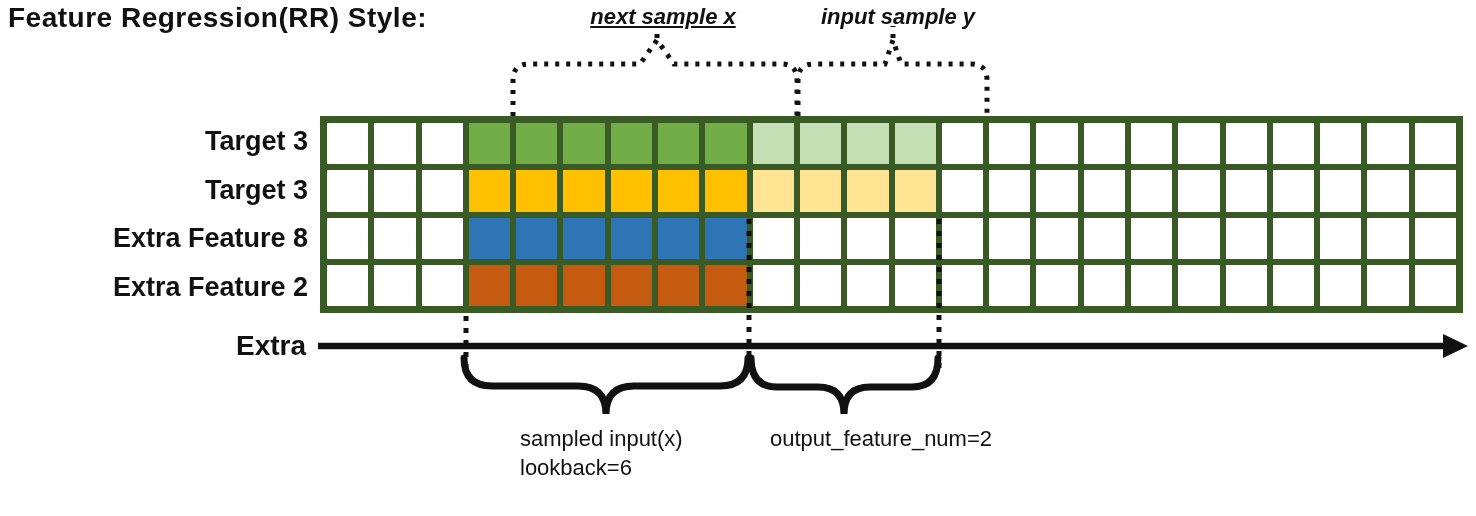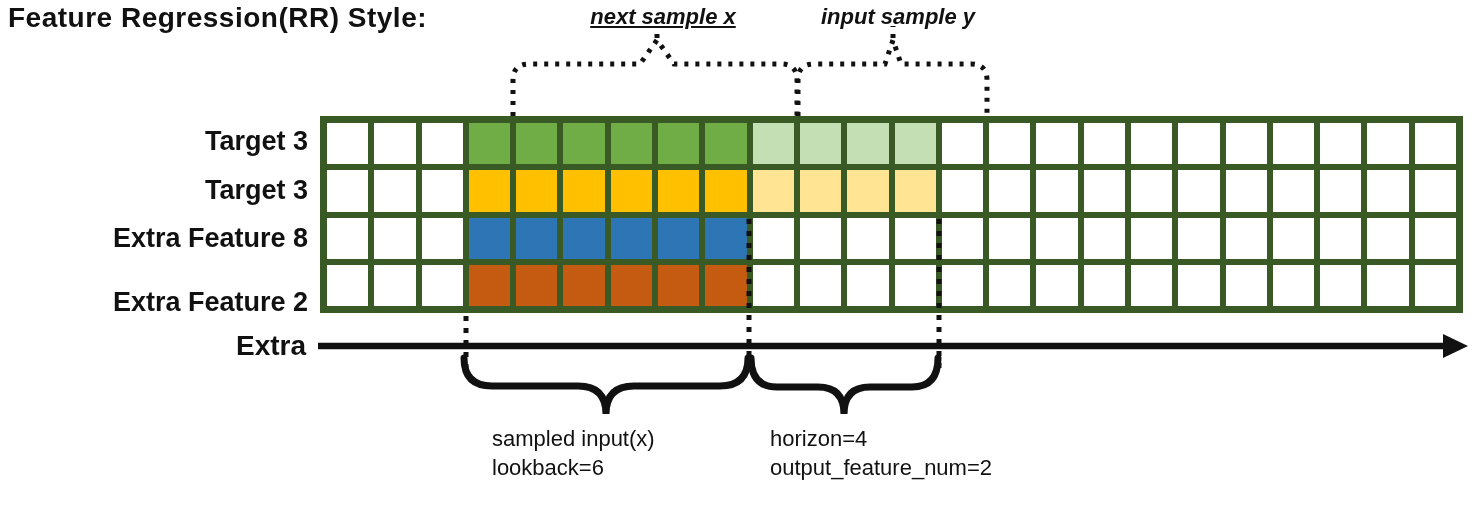--- a/index.html
+++ b/index.html
@@ -26,36 +26,36 @@
     display:grid; gap:6px; padding:7px; box-sizing:border-box;
   }
   .time-label {
     position:absolute; left:0; top:330px; width:306px; text-align:right;
     font-size:28px; font-weight:bold;
   }
   .anno {
     position:absolute; top:425px; font-size:22px; line-height:28.5px;
     white-space:nowrap;
   }
-  .anno-input  { left:492px; }
+  .anno-input  { left:520px; }
   .anno-output { left:770px; }
   svg.overlay { position:absolute; left:0; top:0; pointer-events:none; }
 </style>
 </head>
 <body>
 
 <div class="title">Feature Regression(RR) Style:</div>
 
 <div class="next-label" style="left:663px;text-decoration:underline;">next sample x</div>
 <div class="next-label" style="left:898px;">input sample y</div>
 
 <div class="row-label" style="top:117px;">Target 3</div>
 <div class="row-label" style="top:166px;">Target 3</div>
 <div class="row-label" style="top:214px;">Extra Feature 8</div>
-<div class="row-label" style="top:278px;">Extra Feature 2</div>
+<div class="row-label" style="top:263px;">Extra Feature 2</div>
 
 <div class="sample-grid" style="background: rgb(58, 90, 37); grid-template-columns: repeat(24, 1fr); grid-template-rows: repeat(4, 1fr);">
     <div style="background: rgb(255, 255, 255);"></div>
     <div style="background: rgb(255, 255, 255);"></div>
     <div style="background: rgb(255, 255, 255);"></div>
     <div style="background: rgb(112, 173, 71);"></div>
     <div style="background: rgb(112, 173, 71);"></div>
     <div style="background: rgb(112, 173, 71);"></div>
     <div style="background: rgb(112, 173, 71);"></div>
     <div style="background: rgb(112, 173, 71);"></div>
@@ -168,15 +168,14 @@
 
   <path d="M464,358 Q464,386 492,386 H578 Q606,386 606,414 Q606,386 634,386 H720 Q748,386 748,358" fill="none" stroke="#111" stroke-width="7" stroke-linecap="round"></path>
   <path d="M751,358 Q751,387 777,387 H818 Q844,387 844,414 Q844,387 870,387 H912 Q938,387 938,358" fill="none" stroke="#111" stroke-width="7" stroke-linecap="round"></path>
 </svg>
 
 <div class="anno anno-input">
   <div>sampled input(x)</div>
   <div>lookback=6</div>
 </div>
 <div class="anno anno-output">
-  <div>horizon=4</div>
   <div>output_feature_num=2</div>
 </div>
 
 </body></html>

